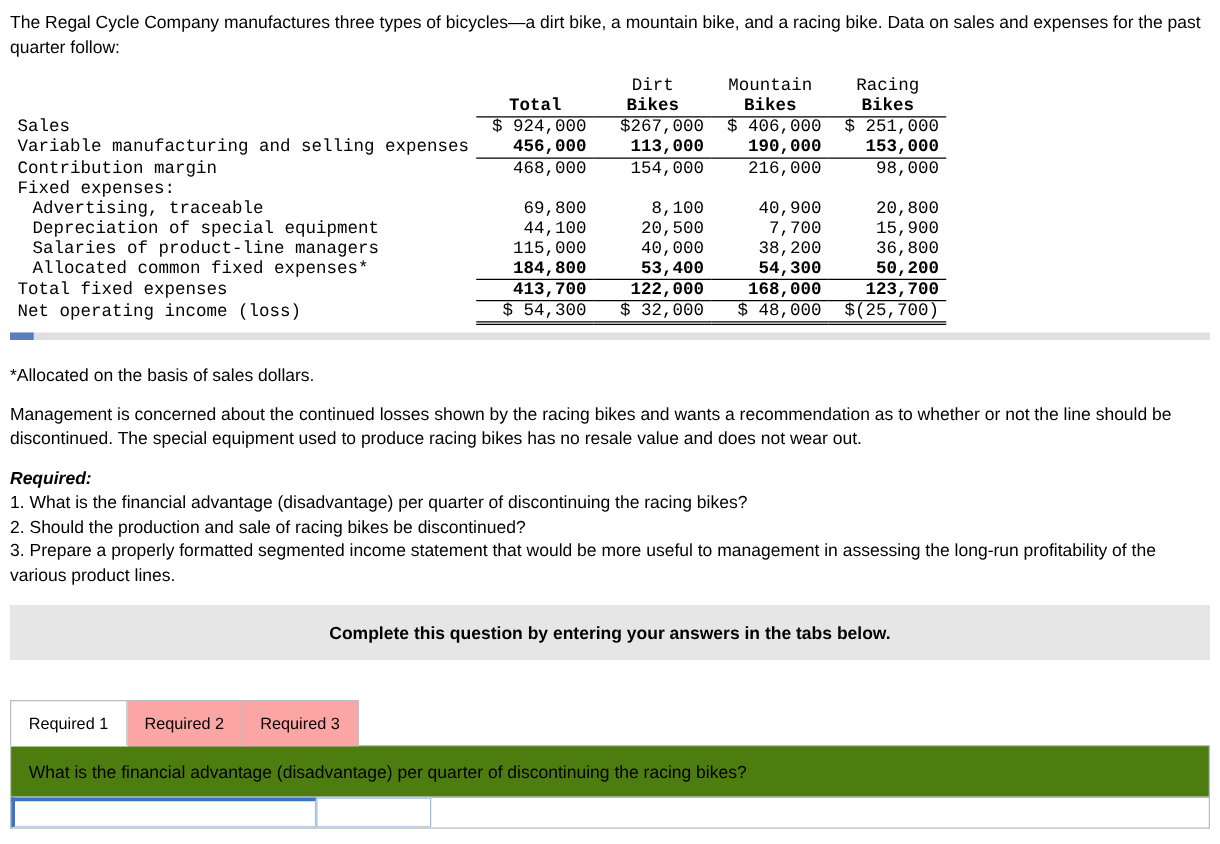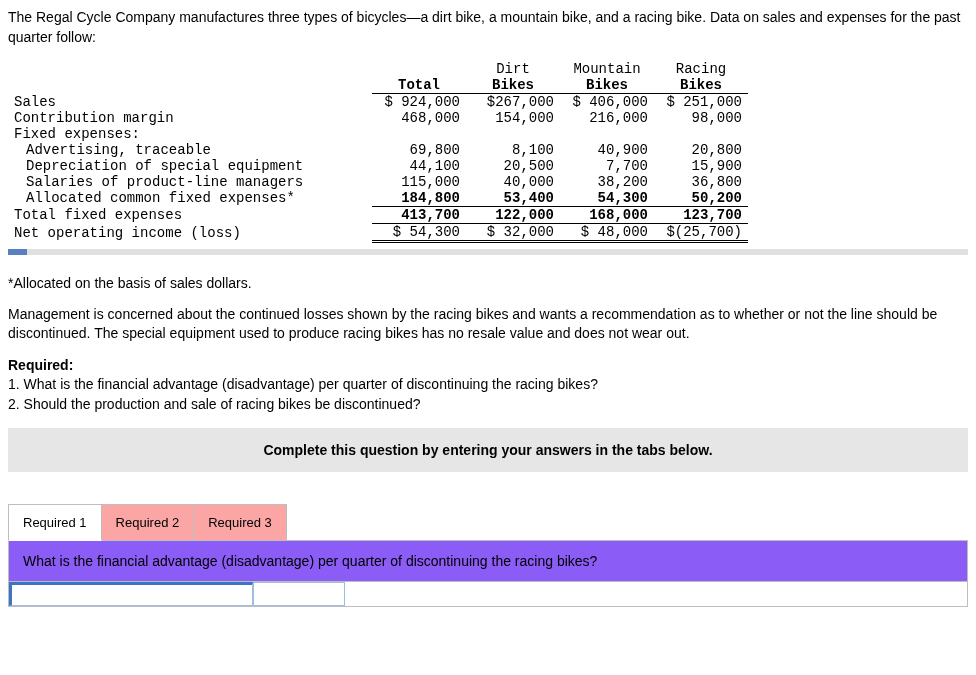--- a/index.html
+++ b/index.html
@@ -45,21 +45,21 @@
   .progress-bar {
     height:6px; background:#e0e0e0; margin-top:2px; margin-bottom:20px;
     position:relative;
   }
   .progress-bar::before {
     content:""; position:absolute; left:0; top:0; height:100%; width:2%; background:#5a7fbf;
   }
   
   .footnote { margin: 10px 0 14px 0; }
   .para { margin: 0 0 14px 0; line-height:1.35;}
-  .req-head { font-weight:bold; }
+  .req-head { font-weight:bold;font-style:italic; }
   .req-list { margin:2px 0 14px 0; line-height:1.4;}
   
   .instruction-band {
     background:#e6e6e6;
     padding:14px 6px;
     font-weight:bold;
     margin: 10px 0 32px 0;
     text-align: center;
   }
   
@@ -74,21 +74,21 @@
     margin-right:-1px;
     cursor:pointer;
   }
   .tab.active {
     background:#fff;
     border-bottom:1px solid #fff;
     position:relative; z-index:2;
   }
   
   .question-band {
-    background:#8b5cf6;
+    background:#4d7c0f;
     padding:12px 14px;
     border:1px solid #bdbdbd;
     margin-top:-1px;
   }
   
   .answer-row {
     display:flex;
     border-left:1px solid #bdbdbd;
     border-right:1px solid #bdbdbd;
     border-bottom:1px solid #bdbdbd;
@@ -124,20 +124,27 @@
     <td class="num hdr ub">Bikes</td>
   </tr>
   <tr>
     <td class="label">Sales</td>
     <td class="num">$ 924,000</td>
     <td class="num">$267,000</td>
     <td class="num">$ 406,000</td>
     <td class="num">$ 251,000</td>
   </tr>
   <tr>
+    <td class="label">Variable manufacturing and selling expenses</td>
+    <td class="num ub">456,000</td>
+    <td class="num ub">113,000</td>
+    <td class="num ub">190,000</td>
+    <td class="num ub">153,000</td>
+  </tr>
+  <tr>
     <td class="label">Contribution margin</td>
     <td class="num">468,000</td>
     <td class="num">154,000</td>
     <td class="num">216,000</td>
     <td class="num">98,000</td>
   </tr>
   <tr>
     <td class="label">Fixed expenses:</td>
     <td class="num"></td>
         <td class="num"></td>
@@ -192,20 +199,21 @@
 <div class="progress-bar"></div>
 
 <div class="footnote">*Allocated on the basis of sales dollars.</div>
 
 <div class="para">Management is concerned about the continued losses shown by the racing bikes and wants a recommendation as to whether or not the line should be discontinued. The special equipment used to produce racing bikes has no resale value and does not wear out.</div>
 
 <div class="req-head">Required:</div>
 <div class="req-list">
   <div>1. What is the financial advantage (disadvantage) per quarter of discontinuing the racing bikes?</div>
   <div>2. Should the production and sale of racing bikes be discontinued?</div>
+  <div>3. Prepare a properly formatted segmented income statement that would be more useful to management in assessing the long-run profitability of the various product lines.</div>
 </div>
 
 <div class="instruction-band">Complete this question by entering your answers in the tabs below.</div>
 
 <div class="tabs">
   <div class="tab active">Required 1</div>
   <div class="tab">Required 2</div>
   <div class="tab">Required 3</div>
 </div>
 

